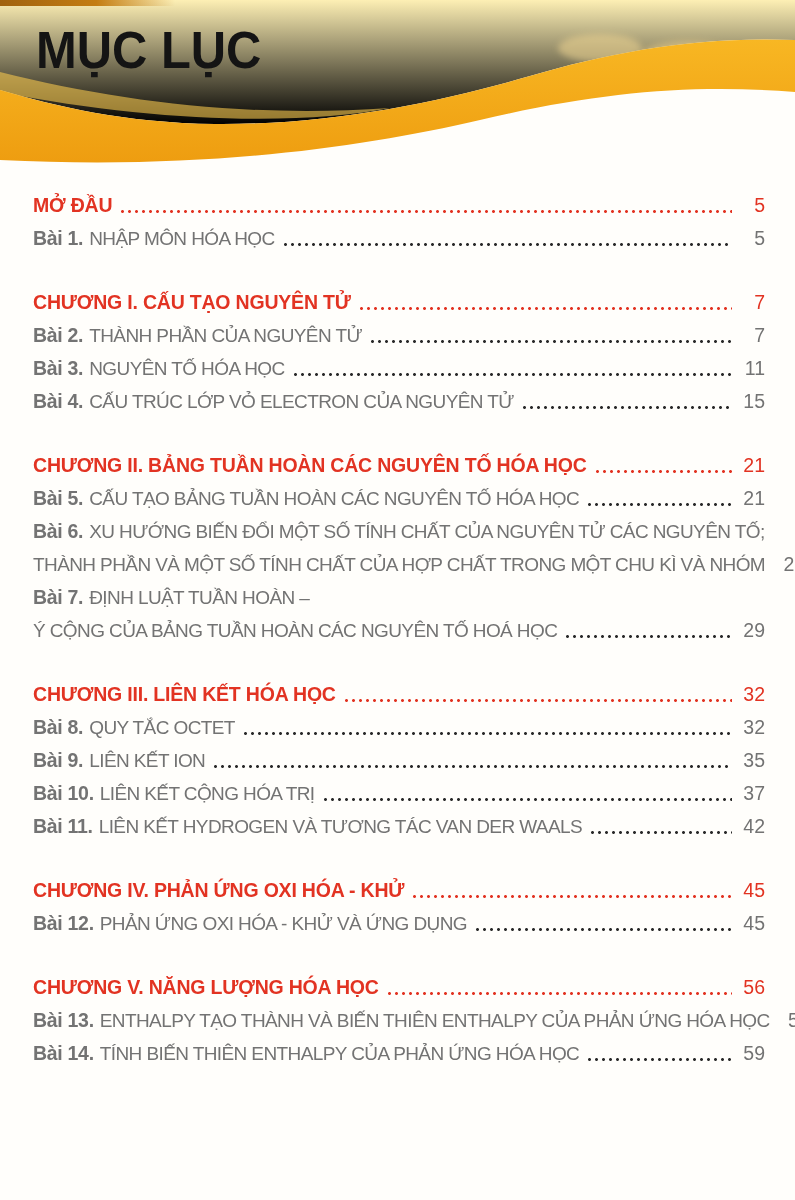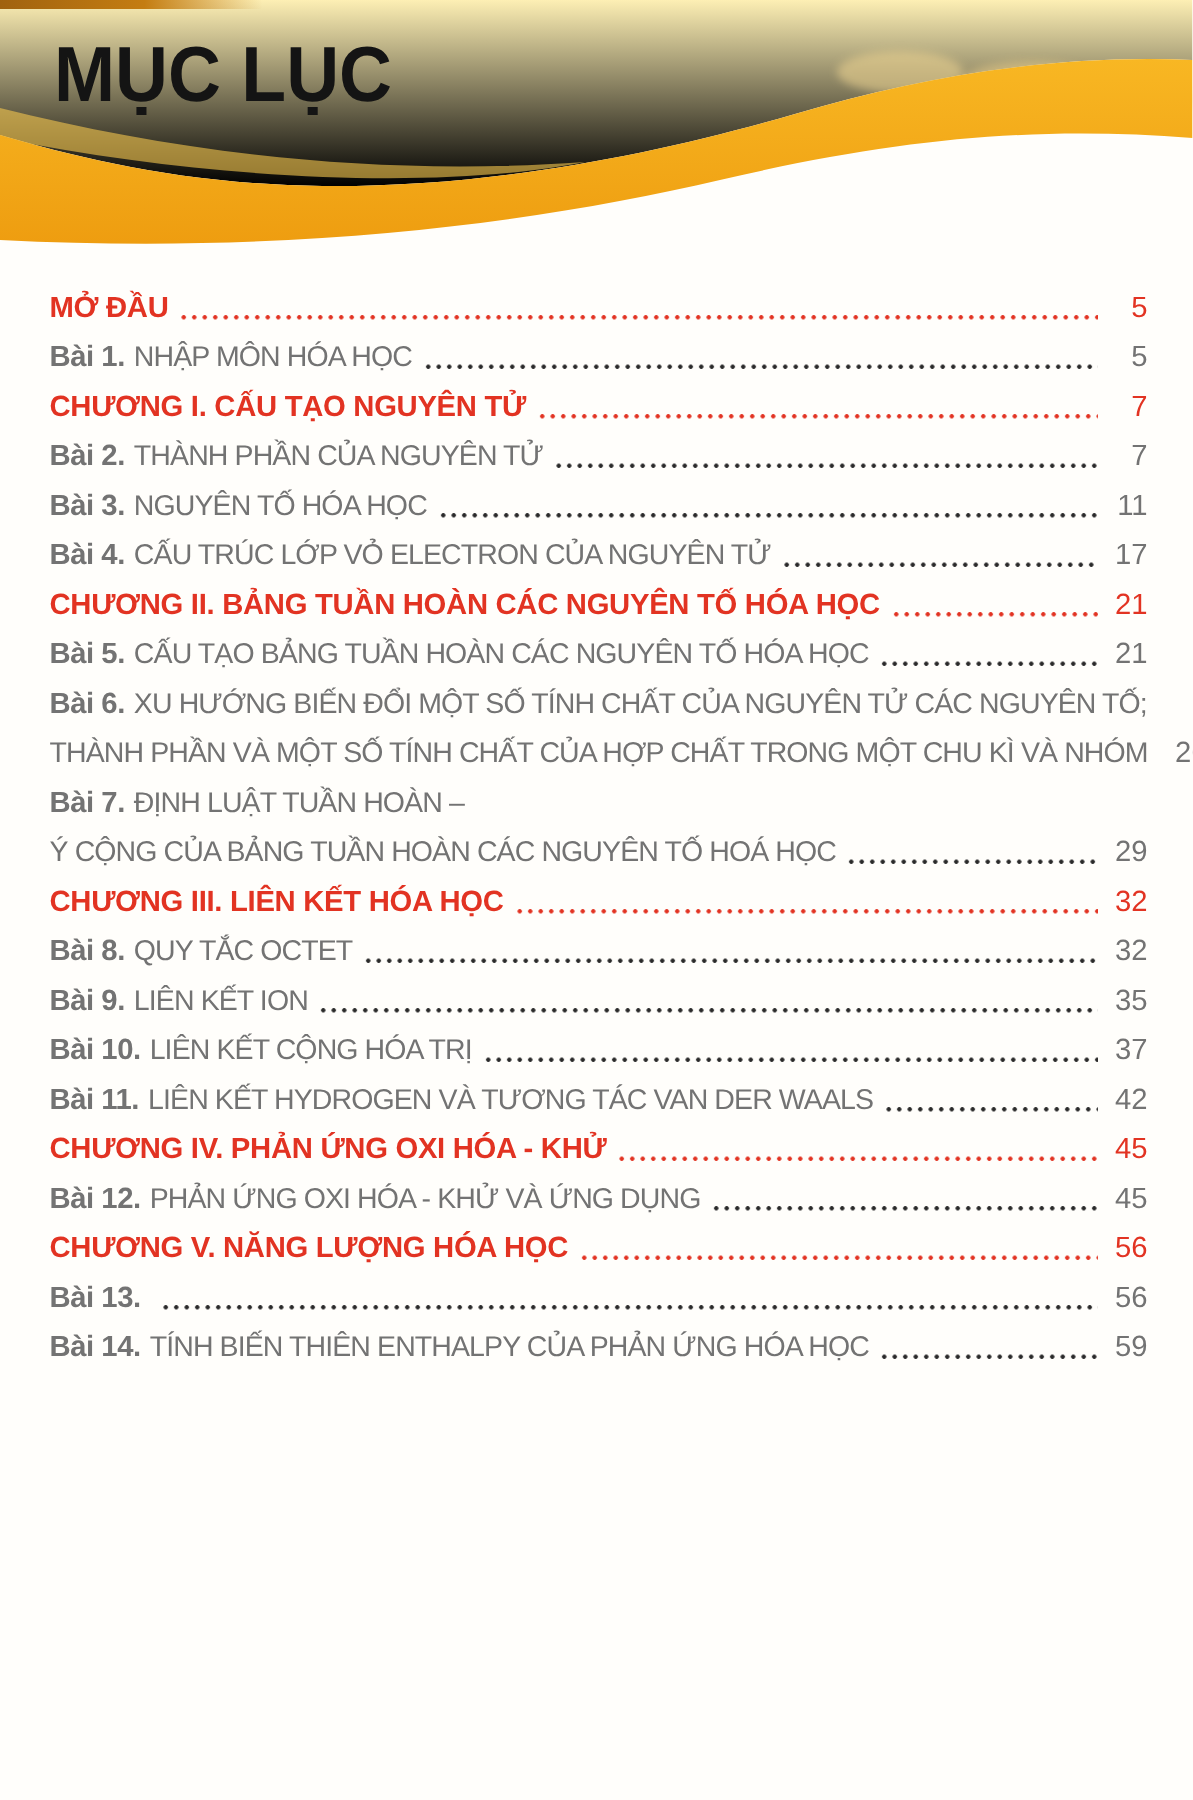--- a/index.html
+++ b/index.html
@@ -13,21 +13,21 @@
   .banner{position:absolute;top:0;left:0;width:644px;height:195px;}
   .banner svg{display:block;}
   .page-title{
     position:absolute;top:20px;left:36px;
     font-size:52px;font-weight:700;color:#141414;
     letter-spacing:0px;transform:scaleX(.94);transform-origin:left center;
     white-space:nowrap;
   }
   
   .toc{position:absolute;top:188px;left:33px;right:30px;}
-  .section{}
+  .section{margin-top:31px;}
   .section:first-child{margin-top:0;}
   .row{
     height:33px;display:flex;align-items:flex-end;
     padding-bottom:4px;box-sizing:border-box;
     white-space:nowrap;
   }
   .row .prefix{font-weight:700;font-size:19.5px;margin-right:6px;letter-spacing:-0.3px;}
   .row .txt{font-size:19px;letter-spacing:-0.6px;}
   .row .dots{
     flex:1;min-width:0;height:3px;margin:0 7px 4px 7px;
@@ -115,21 +115,21 @@
     <div class="row item">
       <span class="prefix">Bài 3.</span>
       <span class="txt">NGUYÊN TỐ HÓA HỌC</span>
       <span class="dots"></span>
       <span class="pg">11</span>
     </div>
     <div class="row item">
       <span class="prefix">Bài 4.</span>
       <span class="txt">CẤU TRÚC LỚP VỎ ELECTRON CỦA NGUYÊN TỬ</span>
       <span class="dots"></span>
-      <span class="pg">17</span>
+      <span class="pg">15</span>
     </div>
   </div>
 
   <div class="section">
     <div class="row heading">
       <span class="txt">CHƯƠNG II. BẢNG TUẦN HOÀN CÁC NGUYÊN TỐ HÓA HỌC</span>
       <span class="dots"></span>
       <span class="pg">21</span>
     </div>
     <div class="row item">
@@ -205,20 +205,21 @@
   </div>
 
   <div class="section">
     <div class="row heading">
       <span class="txt">CHƯƠNG V. NĂNG LƯỢNG HÓA HỌC</span>
       <span class="dots"></span>
       <span class="pg">56</span>
     </div>
     <div class="row item">
       <span class="prefix">Bài 13.</span>
+      <span class="txt">ENTHALPY TẠO THÀNH VÀ BIẾN THIÊN ENTHALPY CỦA PHẢN ỨNG HÓA HỌC</span>
       <span class="dots"></span>
       <span class="pg">56</span>
     </div>
     <div class="row item">
       <span class="prefix">Bài 14.</span>
       <span class="txt">TÍNH BIẾN THIÊN ENTHALPY CỦA PHẢN ỨNG HÓA HỌC</span>
       <span class="dots"></span>
       <span class="pg">59</span>
     </div>
   </div>

